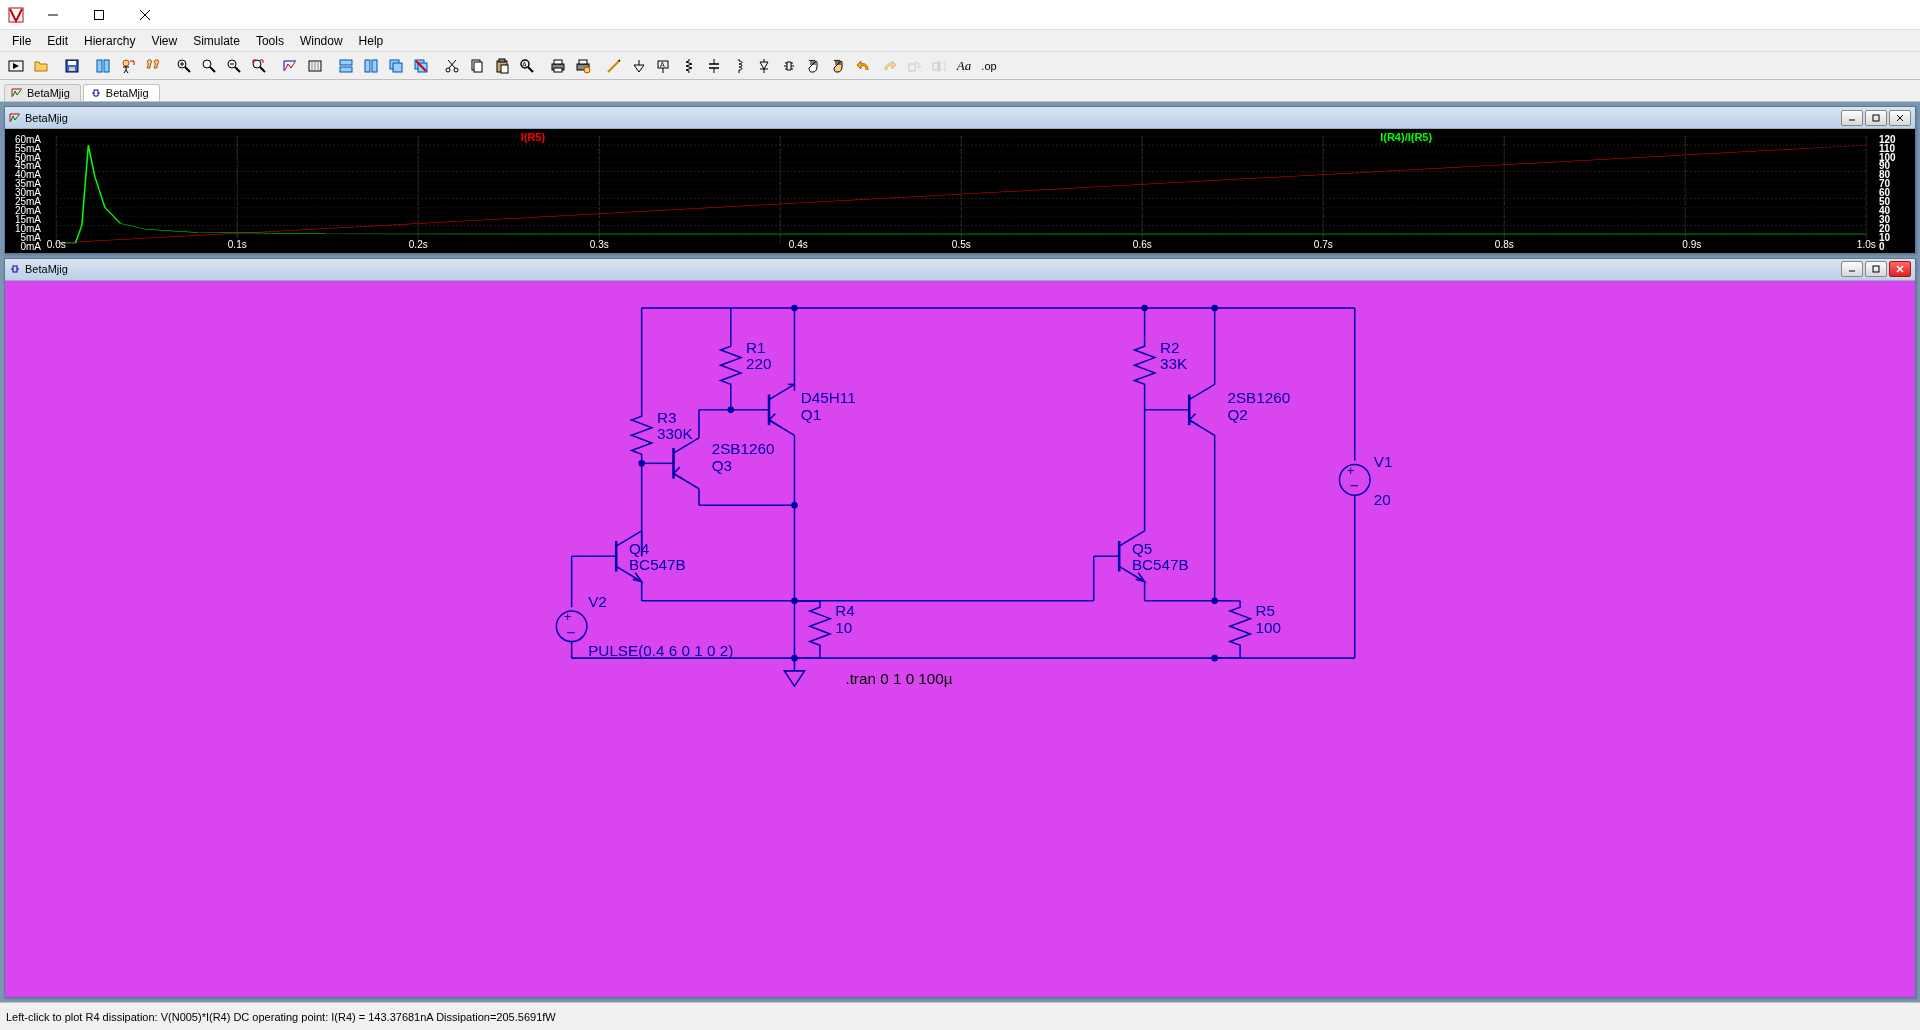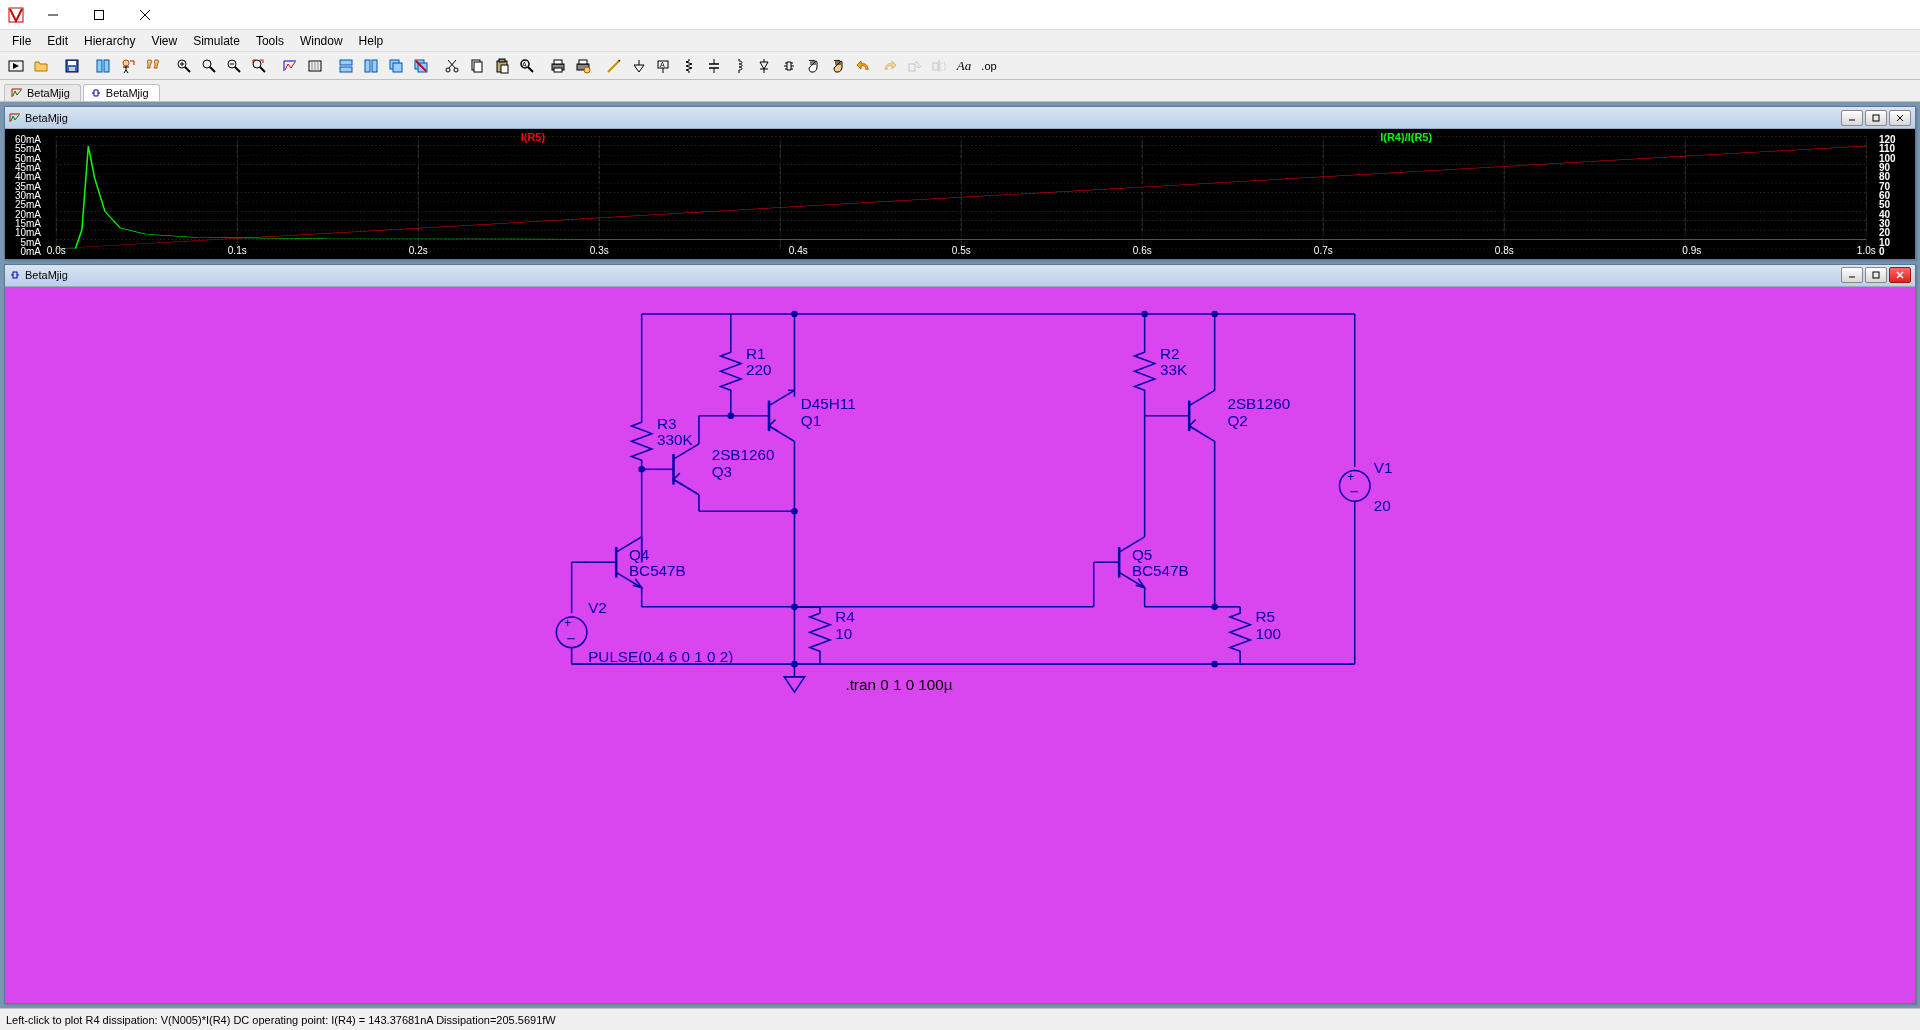--- a/index.html
+++ b/index.html
@@ -22,21 +22,21 @@
 .subwin { background:#fff; border:1px solid #5a7a9a; display:flex; flex-direction:column; box-shadow:1px 1px 2px rgba(0,0,0,.2); }
 .subwin .swtitle { height:22px; background:linear-gradient(#d9e4f1,#bcd0e8); display:flex; align-items:center; padding:0 4px; font-size:11px; border-bottom:1px solid #9ab; }
 .swtitle .swlabel { flex:1; display:flex; align-items:center; gap:4px; }
 .swbtns { display:flex; gap:2px;}
 .swbtn { width:22px; height:16px; border:1px solid #888; background:linear-gradient(#fefefe,#d8d8d8); display:flex; align-items:center; justify-content:center; cursor:pointer; border-radius:2px;}
 .swbtn.red { background:linear-gradient(#f66,#d22); border-color:#a11;}
 .plotwin { height:340px; }
 .plotbody { flex:1; background:#000; position:relative; font-family:Arial,sans-serif; }
 .schwin { flex:1; }
 .schbody { flex:1; background:#d946ef; position:relative; overflow:hidden;}
-.statusbar { height:22px; background:#f0f0f0; border-top:1px solid #c0c0c0; display:flex; align-items:center; padding:0 6px; font-size:11px; color:#000;}
+.statusbar { height:28px; background:#f0f0f0; border-top:1px solid #c0c0c0; display:flex; align-items:center; padding:0 6px; font-size:11px; color:#000;}
 
 .plot-ylabel-l, .plot-ylabel-r { position:absolute; color:#fff; font-size:10px; text-align:right; width:34px; }
 .plot-ylabel-r { text-align:left;font-weight:bold; }
 .plot-xlabel { position:absolute; color:#fff; font-size:10px; bottom:3px; transform:translateX(-50%); }
 .plot-legend { position:absolute; top:2px; font-size:11px; font-weight:bold; }
 .txt-op { font-family:Arial; font-size:13px; }
 </style>
 </head>
 <body>
 

